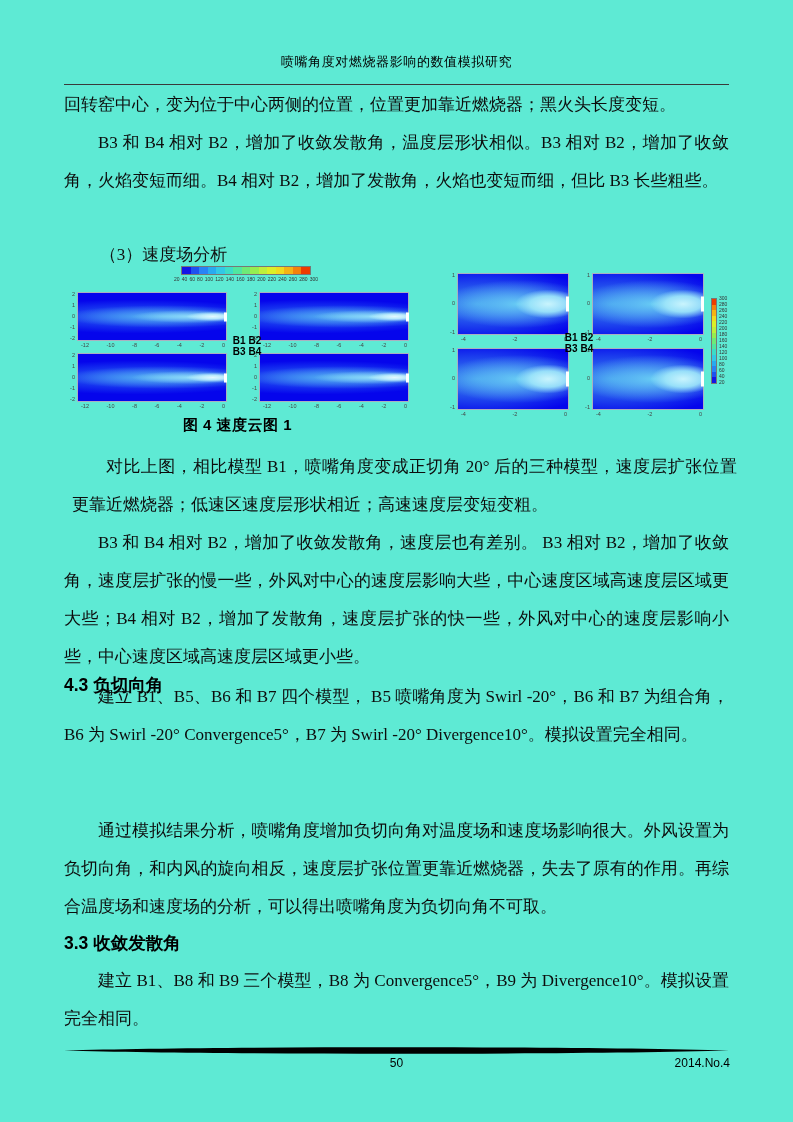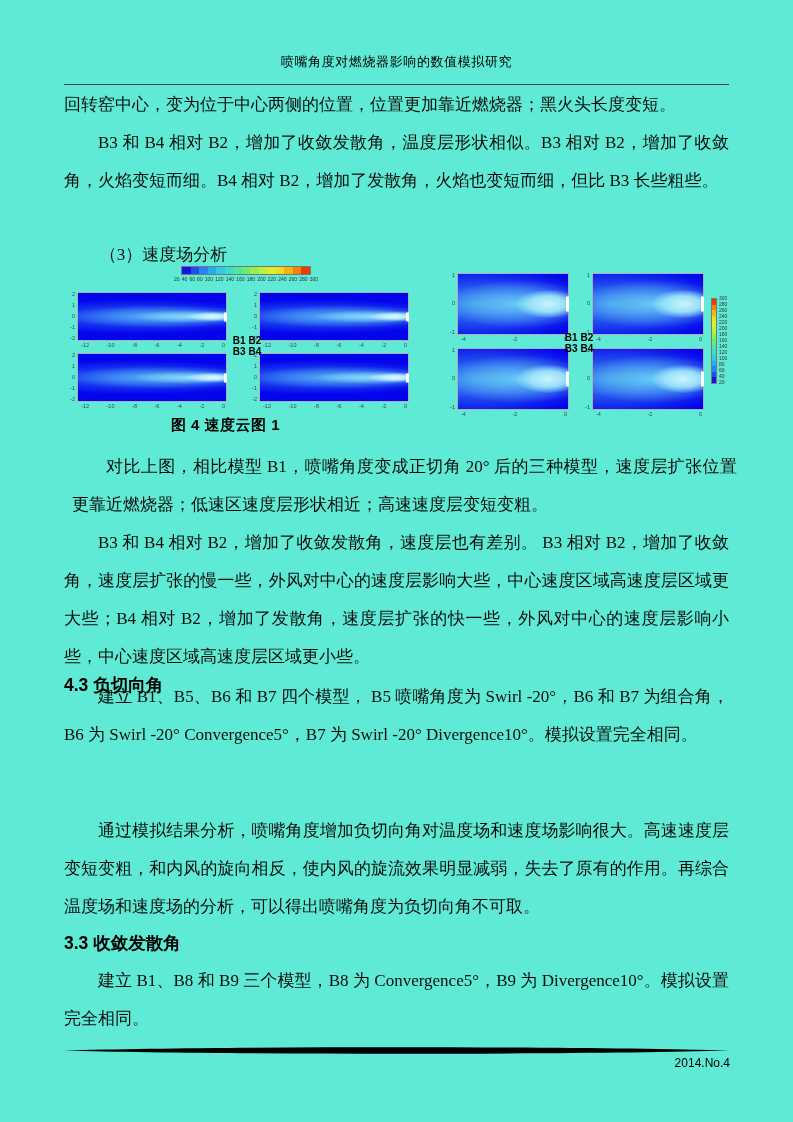--- a/index.html
+++ b/index.html
@@ -88,21 +88,21 @@
   
   .blabels { position:absolute; font-family:"Liberation Sans", sans-serif; font-weight:bold;
              font-size:10px; line-height:11px; color:#000; text-align:center; }
   .blabels4 { left:160px; top:73px; width:46px; }
   .blabels5 { left:112px; top:70px; width:38px; }
   .blabels span { display:inline-block; min-width:13px; }
 
   
   .cap { position:absolute; top:0; font-family:"Liberation Sans", sans-serif; font-weight:600;
          font-size:15px; color:#000; text-align:center; letter-spacing:.5px; }
-  .cap4 { left:4px; width:315px; }
+  .cap4 { left:16px; width:315px; }
   .cap5 { left:384px; width:205px; }
 
   
   .footer-rule { position:absolute; left:64px; top:1045px; width:665px; height:11px; }
   .footer-pageno { position:absolute; top:1056px; left:0; width:793px; text-align:center;
                    font-family:"Liberation Sans", sans-serif; font-size:12px; color:#000; }
   .footer-issue { position:absolute; top:1056px; right:63px;
                   font-family:"Liberation Sans", sans-serif; font-size:12px; color:#000; }
 </style>
 </head>
@@ -330,23 +330,24 @@
     </div>
 
     <div class="captions">
       <div class="cap cap4">图 4  速度云图 1</div>
     </div>
 
     <p class="body-text b-p3">对比上图，相比模型 B1，喷嘴角度变成正切角 20° 后的三种模型，速度层扩张位置更靠近燃烧器；低速区速度层形状相近；高速速度层变短变粗。</p>
     <p class="body-text b-p4">B3 和 B4 相对 B2，增加了收敛发散角，速度层也有差别。 B3 相对 B2，增加了收敛角，速度层扩张的慢一些，外风对中心的速度层影响大些，中心速度区域高速度层区域更大些；B4 相对 B2，增加了发散角，速度层扩张的快一些，外风对中心的速度层影响小些，中心速度区域高速度层区域更小些。</p>
     <h2 class="sec b-h32">4.3 负切向角</h2>
     <p class="body-text b-p5">建立 B1、B5、B6 和 B7 四个模型， B5 喷嘴角度为 Swirl -20°，B6 和 B7 为组合角，B6 为 Swirl -20° Convergence5°，B7 为 Swirl -20° Divergence10°。模拟设置完全相同。</p>
-    <p class="body-text b-p6">通过模拟结果分析，喷嘴角度增加负切向角对温度场和速度场影响很大。高速速度层变短变粗，和内风的旋向相反，使内风的旋流效果明显减弱，失去了原有的作用。再综合温度场和速度场的分析，可以得出喷嘴角度为负切向角不可取。</p>
+    <p class="body-text b-p6">通过模拟结果分析，喷嘴角度增加负切向角对温度场和速度场影响很大。外风设置为负切向角，和内风的旋向相反，速度层扩张位置更靠近燃烧器，失去了原有的作用。再综合温度场和速度场的分析，可以得出喷嘴角度为负切向角不可取。</p>
     <h2 class="sec b-h33">3.3 收敛发散角</h2>
     <p class="body-text b-p7">建立 B1、B8 和 B9 三个模型，B8 为 Convergence5°，B9 为 Divergence10°。模拟设置完全相同。</p>
   </div>
 
   <svg class="footer-rule" viewBox="0 0 665 11" preserveAspectRatio="none">
     <path d="M0,5.5 C150,1.2 515,1.2 665,5.5 C515,9.8 150,9.8 0,5.5 Z" fill="#000"></path>
   </svg>
+  <div class="footer-pageno">50</div>
   <div class="footer-issue">2014.No.4</div>
 
 </div>
 
 </body></html>

